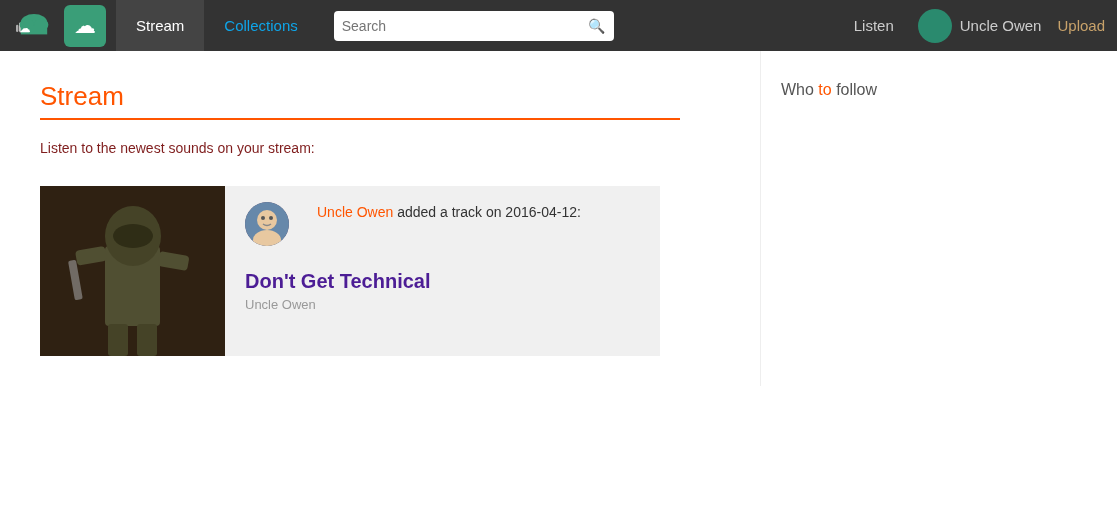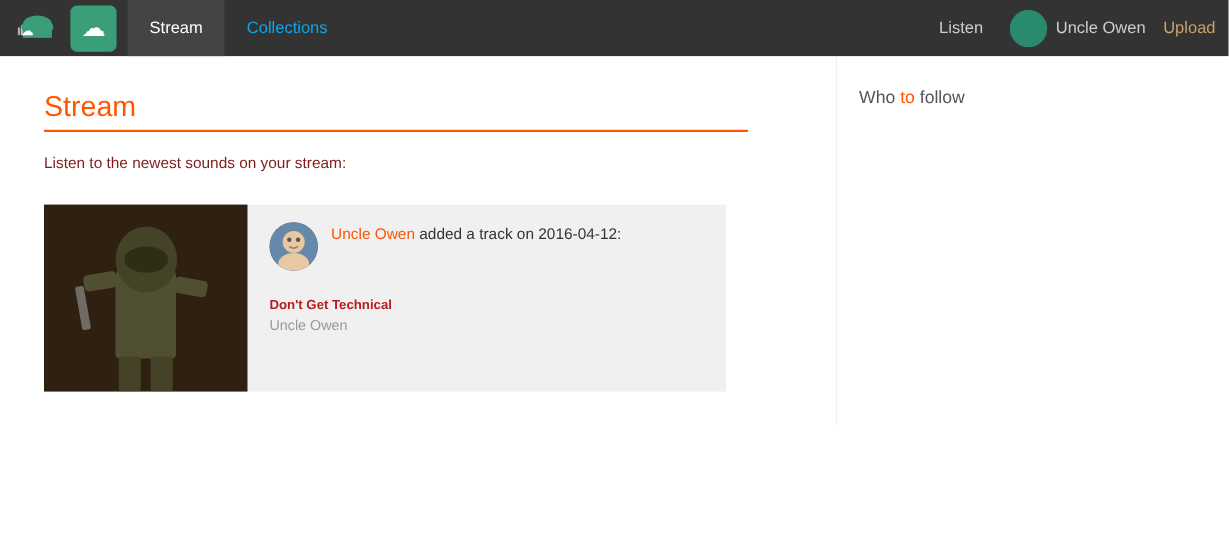--- a/index.html
+++ b/index.html
@@ -136,21 +136,21 @@
       overflow: hidden;
       position: relative;
     }
     .track-info {
       flex: 1;
       padding: 16px 20px;
     }
     .track-user-row {
       display: flex;
       align-items: flex-start;
-      gap: 12px;
+      gap: 28px;
       margin-bottom: 24px;
       text-align: center;
     }
     .track-user-avatar {
       width: 44px;
       height: 44px;
       border-radius: 50%;
       background: #557;
       flex-shrink: 0;
       overflow: hidden;
@@ -164,23 +164,23 @@
     }
     .track-user-text {
       font-size: 14px;
       color: #333;
       line-height: 1.5;
     }
     .track-user-text .username {
       color: #f50;
     }
     .track-name {
-      font-size: 12px;
+      font-size: 20px;
       font-weight: bold;
-      color: #b91c1c;
+      color: #4c1d95;
       margin-bottom: 4px;
     }
     .track-owner {
       font-size: 13px;
       color: #999;
     }
 
     
     .right-sidebar {
       width: 280px;
@@ -237,20 +237,24 @@
     }
   </style>
 
   <div class="soundcloud-logo">
     <span class="soundcloud-logo-inner">☁</span>
   </div>
 
   <a class="nav-link active">Stream</a>
   <a class="nav-link">Collections</a>
 
+  <div class="nav-search">
+    <input type="text" placeholder="Search" style="">
+    <span class="nav-search-icon">🔍</span>
+  </div>
 
   <div class="nav-spacer"></div>
 
   <span class="nav-upload">Listen</span>
 
   <div class="nav-avatar"></div>
 
   <span class="nav-username">Uncle Owen</span>
 
   <span class="nav-logout">Upload</span>

